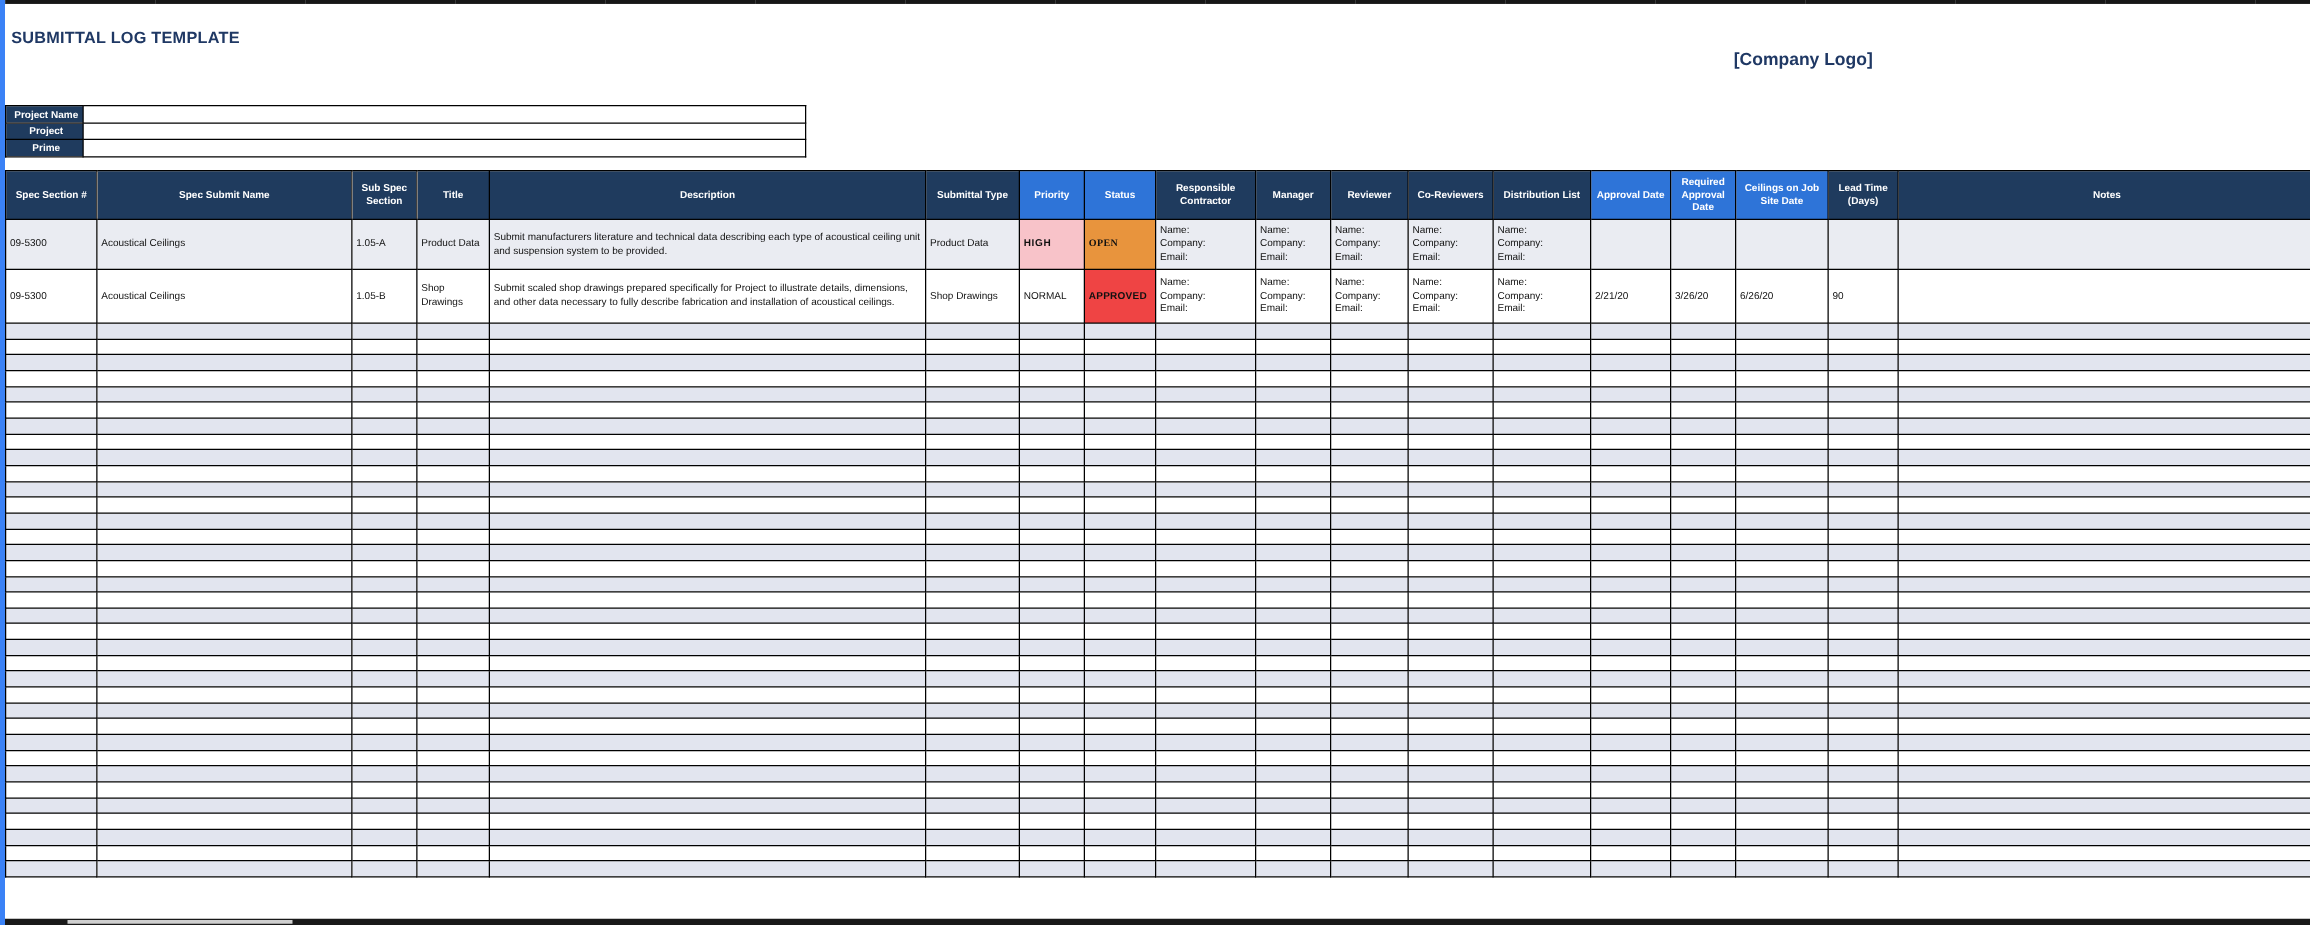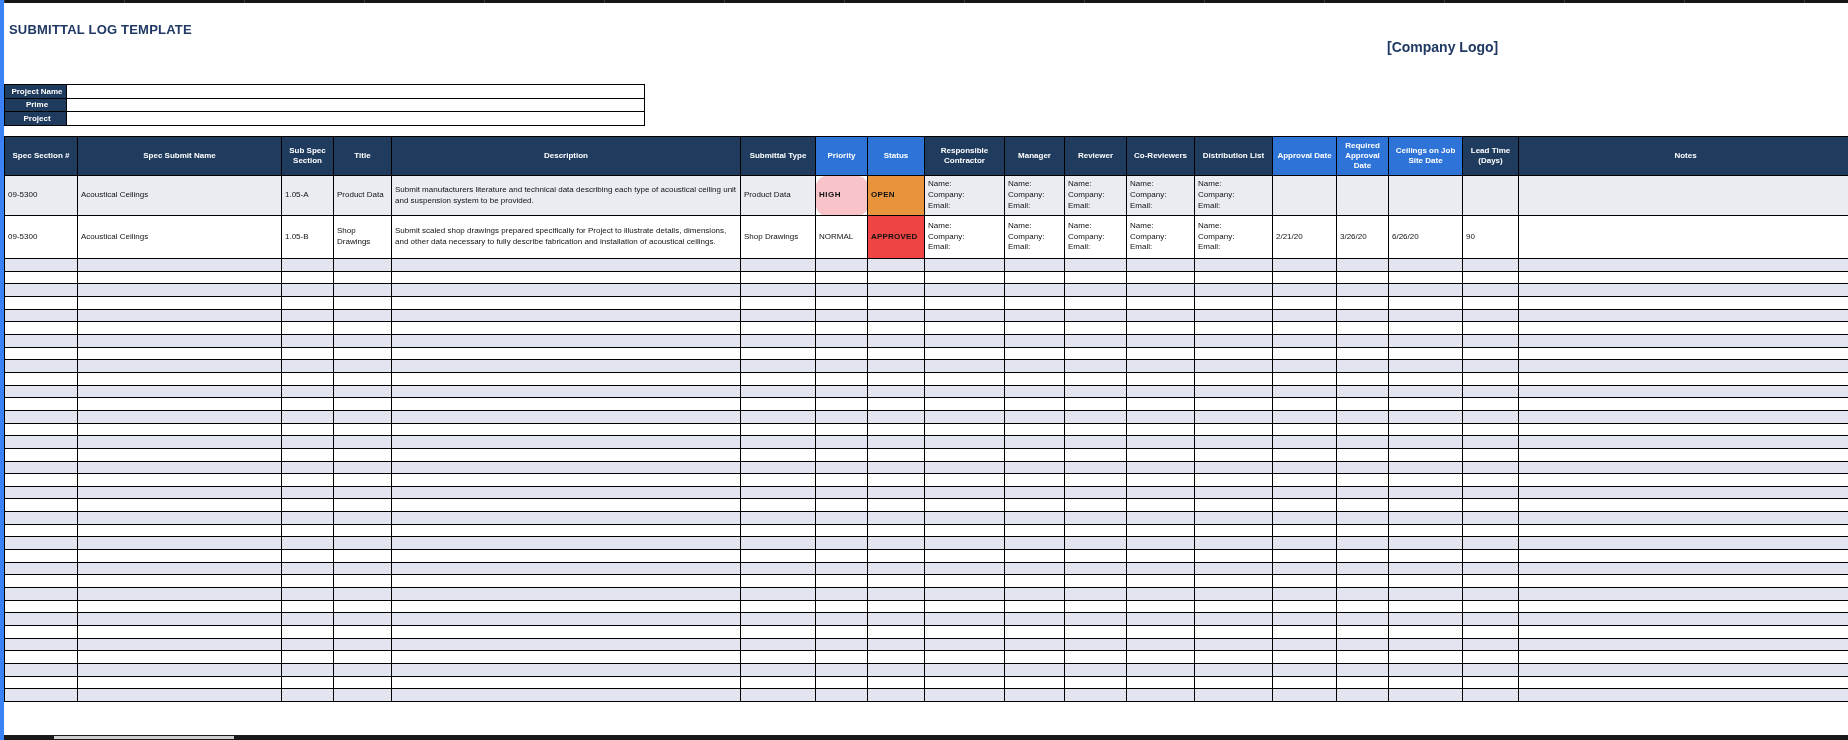--- a/index.html
+++ b/index.html
@@ -29,22 +29,22 @@
   #log-table tr.header-row { height: 39px; }
   th.th-dark { background: #1f3b5e; }
   th.th-blue { background: #2e74d8; }
 
   #log-table td { font-size: 8px; color: #111; text-align: left; padding: 1px 3px; line-height: 1.35; }
   tr.row-data { height: 40px; background: #fff; }
   tr.row-data.alt { background: #eaecf2; }
   tr.row-data:nth-child(2) { height: 43px; }
   td.cell-desc { font-size: 7.5px; line-height: 1.45; }
   td.cell-contact { font-size: 7.5px; white-space: pre-line; line-height: 1.4; vertical-align: middle; }
-  td.cell-high { background: #f8c3c9; color: #d9822b; font-weight: bold; letter-spacing: 0.5px; border-radius: 11px; }
-  td.cell-open { background: #e8943d; color: #fbdede; font-weight: bold; letter-spacing: 0.3px; }
+  td.cell-high { background: #f8c3c9; color: #d9822b; font-weight: bold; letter-spacing: 0.5px; }
+  td.cell-open { background: #e8943d; color: #fbdede; font-weight: bold; letter-spacing: 0.3px; font-family: Liberation Serif, serif; }
   td.cell-approved { background: #ef4444; color: #eef7e6; font-weight: bold; letter-spacing: 0.2px; }
 
   tr.row-empty { height: 12.66px; background: #fff; }
   tr.row-empty.alt { background: #e2e5ef; }
 
   
   #h-scrollbar { position: absolute; left: 0; bottom: 0; width: 1848px; height: 5px; background: #191919; }
   #h-scrollbar .thumb { position: absolute; left: 50px; top: 1px; width: 180px; height: 3px; background: #cfcfcf; }
 </style>
 </head>
@@ -56,25 +56,25 @@
   <div id="page-title">SUBMITTAL LOG TEMPLATE</div>
   <div id="company-logo">[Company Logo]</div>
 
   <table id="project-form">
     <tbody>
       <tr>
         <td class="flabel">Project Name</td>
         <td class="fvalue"></td>
       </tr>
       <tr>
-        <td class="flabel">Prime</td>
+        <td class="flabel">Project</td>
         <td class="fvalue"></td>
       </tr>
       <tr>
-        <td class="flabel">Project</td>
+        <td class="flabel">Prime</td>
         <td class="fvalue"></td>
       </tr>
     </tbody>
   </table>
 
   <table id="log-table">
     <colgroup id="colgroup">
         <col style="width: 73px;">
         <col style="width: 204px;">
         <col style="width: 52px;">

